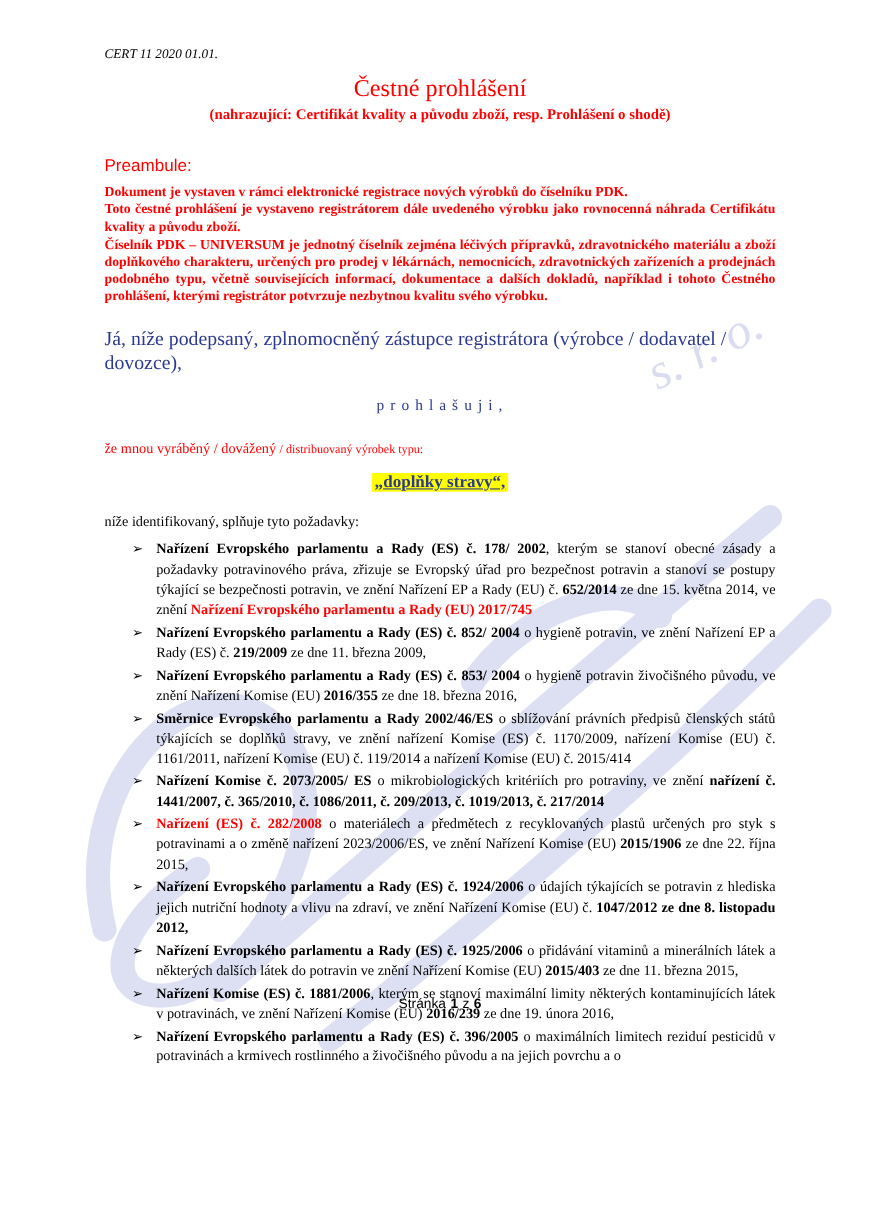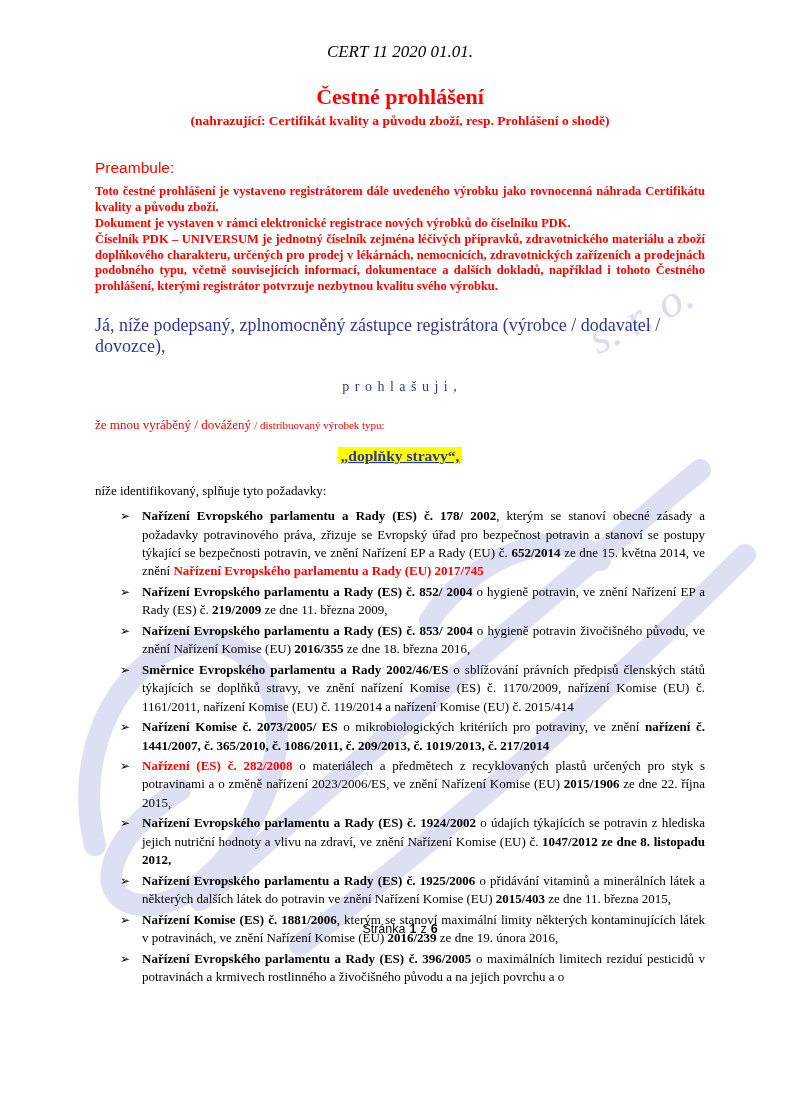--- a/index.html
+++ b/index.html
@@ -20,30 +20,30 @@
     overflow:hidden;
   }
   .watermark{
     position:absolute;inset:0;
     pointer-events:none;
     z-index:0;
   }
   .layer{position:relative;z-index:1;}
   .doc-header{
     margin:42px 95px 0 95px;
-    text-align:center;
+    text-align:left;
     font-style:italic;
-    font-size:17px;
+    font-size:12px;
   }
   h1.doc-title{
     color:var(--red);
     text-align:center;
     font-size:22px;
-    font-weight:bold;
-    margin:22px 0 3px 0;
+    font-weight:normal;
+    margin:10px 0 3px 0;
   }
   .subtitle{
     color:var(--red);
     text-align:center;
     font-weight:bold;
     font-size:13.5px;
   }
   .content{margin:0 95px;}
   .preamble-heading{
     color:var(--red);
@@ -147,22 +147,22 @@
       <span>CERT 11 2020 01.01.</span>
     </div>
 
     <h1 class="doc-title">Čestné prohlášení</h1>
     <div class="subtitle">(nahrazující: Certifikát kvality a původu zboží, resp. Prohlášení o shodě)</div>
 
     <div class="content">
 
       <div class="preamble-heading">Preambule:</div>
 
+      <p class="redp">Dokument je vystaven v rámci elektronické registrace nových výrobků do číselníku PDK.</p>
       <p class="redp">Toto čestné prohlášení je vystaveno registrátorem dále uvedeného výrobku jako rovnocenná náhrada Certifikátu kvality a původu zboží.</p>
-      <p class="redp">Dokument je vystaven v rámci elektronické registrace nových výrobků do číselníku PDK.</p>
       <p class="redp">Číselník PDK – UNIVERSUM je jednotný číselník zejména léčivých přípravků, zdravotnického materiálu a zboží doplňkového charakteru, určených pro prodej v lékárnách, nemocnicích, zdravotnických zařízeních a prodejnách podobného typu, včetně souvisejících informací, dokumentace a dalších dokladů, například i tohoto Čestného prohlášení, kterými registrátor potvrzuje nezbytnou kvalitu svého výrobku.</p>
 
       <p class="blue-intro">Já, níže podepsaný, zplnomocněný zástupce registrátora (výrobce / dodavatel / dovozce),</p>
 
       <p class="verb">p r o h l a š u j i ,</p>
 
       <p class="typeline">
         <span class="red">že mnou vyráběný / dovážený </span><span class="red sm"> / distribuovaný výrobek typu:</span>
       </p>
 
@@ -172,21 +172,21 @@
 
       <p class="lead">níže identifikovaný, splňuje tyto požadavky:</p>
 
       <ul class="regs">
           <li><span class="bullet">➢</span><span class="b">Nařízení Evropského parlamentu a Rady (ES) č. 178/ 2002</span><span>, kterým se stanoví obecné zásady a požadavky potravinového práva, zřizuje se Evropský úřad pro bezpečnost potravin a stanoví se postupy týkající se bezpečnosti potravin, ve znění Nařízení EP a Rady (EU) č. </span><span class="b">652/2014</span><span> ze dne 15. května 2014, ve znění </span><span class="b red">Nařízení Evropského parlamentu a Rady (EU) 2017/745</span></li>
           <li><span class="bullet">➢</span><span class="b">Nařízení Evropského parlamentu a Rady (ES) č. 852/ 2004</span><span> o hygieně potravin, ve znění Nařízení EP a Rady (ES) č. </span><span class="b">219/2009</span><span> ze dne 11. března 2009,</span></li>
           <li><span class="bullet">➢</span><span class="b">Nařízení Evropského parlamentu a Rady (ES) č. 853/ 2004</span><span> o hygieně potravin živočišného původu, ve znění Nařízení Komise (EU) </span><span class="b">2016/355</span><span> ze dne 18. března 2016,</span></li>
           <li><span class="bullet">➢</span><span class="b">Směrnice Evropského parlamentu a Rady 2002/46/ES</span><span> o sblížování právních předpisů členských států týkajících se doplňků stravy, ve znění nařízení Komise (ES) č. 1170/2009, nařízení Komise (EU) č. 1161/2011, nařízení Komise (EU) č. 119/2014 a nařízení Komise (EU) č. 2015/414</span></li>
           <li><span class="bullet">➢</span><span class="b">Nařízení Komise č. 2073/2005/ ES</span><span> o mikrobiologických kritériích pro potraviny, ve znění </span><span class="b">nařízení č. 1441/2007, č. 365/2010, č. 1086/2011, č. 209/2013, č. 1019/2013, č. 217/2014</span></li>
           <li><span class="bullet">➢</span><span class="b red">Nařízení (ES) č. 282/2008</span><span> o materiálech a předmětech z recyklovaných plastů určených pro styk s potravinami a o změně nařízení 2023/2006/ES, ve znění Nařízení Komise (EU) </span><span class="b">2015/1906</span><span> ze dne 22. října 2015,</span></li>
-          <li><span class="bullet">➢</span><span class="b">Nařízení Evropského parlamentu a Rady (ES) č. 1924/2002</span><span> o údajích týkajících se potravin z hlediska jejich nutriční hodnoty a vlivu na zdraví, ve znění Nařízení Komise (EU) č. </span><span class="b">1047/2012</span><span class="b"> ze dne 8. listopadu 2012,</span></li>
+          <li><span class="bullet">➢</span><span class="b">Nařízení Evropského parlamentu a Rady (ES) č. 1924/2006</span><span> o údajích týkajících se potravin z hlediska jejich nutriční hodnoty a vlivu na zdraví, ve znění Nařízení Komise (EU) č. </span><span class="b">1047/2012</span><span class="b"> ze dne 8. listopadu 2012,</span></li>
           <li><span class="bullet">➢</span><span class="b">Nařízení Evropského parlamentu a Rady (ES) č. 1925/2006</span><span> o přidávání vitaminů a minerálních látek a některých dalších látek do potravin ve znění Nařízení Komise (EU) </span><span class="b">2015/403</span><span> ze dne 11. března 2015,</span></li>
           <li><span class="bullet">➢</span><span class="b">Nařízení Komise (ES) č. 1881/2006</span><span>, kterým se stanoví maximální limity některých kontaminujících látek v potravinách, ve znění Nařízení Komise (EU) </span><span class="b">2016/239</span><span> ze dne 19. února 2016,</span></li>
           <li><span class="bullet">➢</span><span class="b">Nařízení Evropského parlamentu a Rady (ES) č. 396/2005</span><span> o maximálních limitech reziduí pesticidů v potravinách a krmivech rostlinného a živočišného původu a na jejich povrchu a o</span></li>
         </ul>
 
     </div>
 
     <div class="doc-footer">
       <span>Stránka</span><span class="b">1</span><span>z</span><span class="b">6</span>
     </div>

